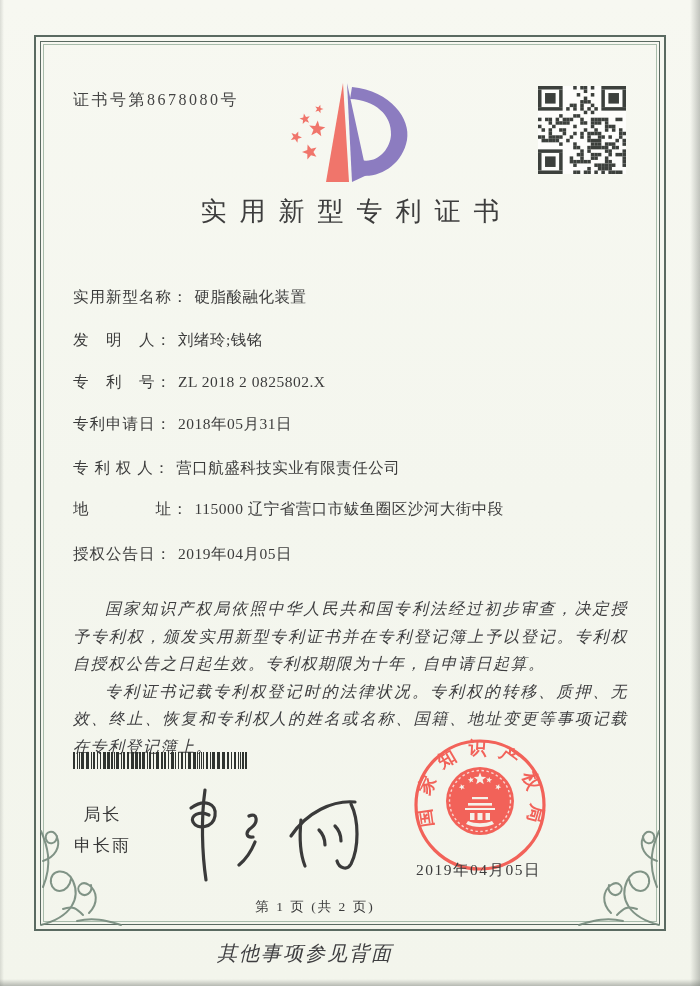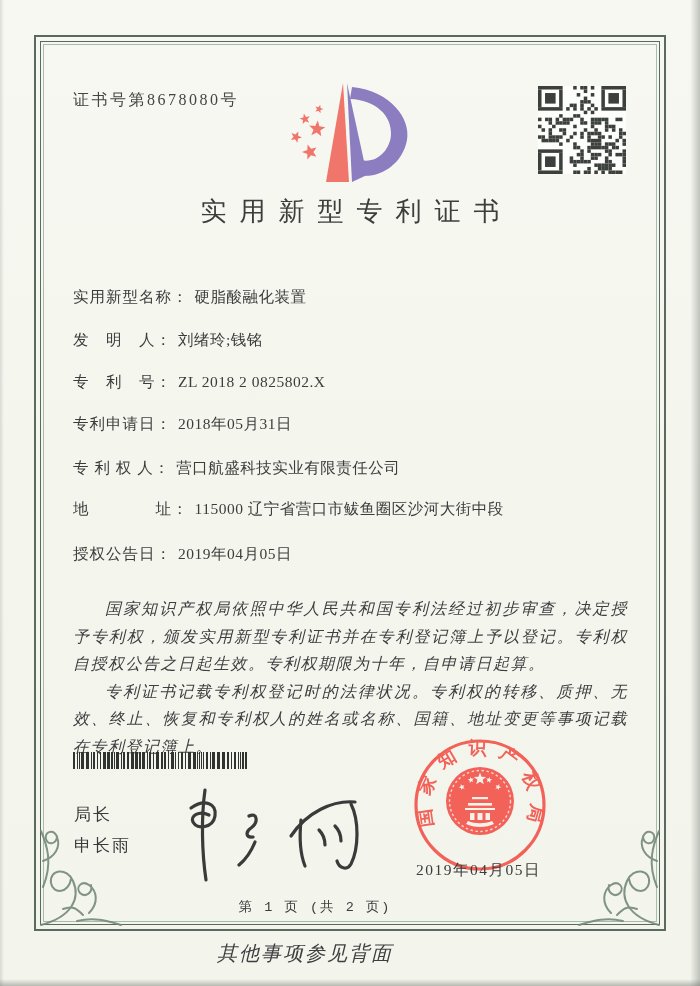--- a/index.html
+++ b/index.html
@@ -34,27 +34,27 @@
   .row .lbl{letter-spacing:1px;}
   .row .val{margin-left:6px;letter-spacing:.5px;}
   .row2{position:absolute;left:335px;font-size:15.5px;white-space:nowrap;color:#3c3c3c;}
   .body-text{position:absolute;left:73px;width:555px;top:579px;
     font-style:italic;font-size:16px;line-height:27.5px;text-align:justify;
     color:#3e3e40;letter-spacing:1.5px;margin-top:16px;}
   .body-text p{margin:0;text-indent:2em;}
   .barcode{position:absolute;left:73px;top:752px;}
   .officer{position:absolute;left:74px;top:799px;
     font-family:"Liberation Sans","DejaVu Sans",sans-serif;
-    font-size:17px;color:#3a3a3a;letter-spacing:2px;line-height:31px;}
+    font-size:17px;color:#3a3a3a;letter-spacing:2px;line-height:31px;text-align:center;}
   .signature{position:absolute;left:183px;top:768px;}
   .seal{position:absolute;left:406px;top:731px;opacity:.92;}
   .seal-date{position:absolute;left:416px;top:860px;font-size:15.5px;
     letter-spacing:1.5px;color:#3c3c3c;}
   .page-note{position:absolute;left:0;right:70px;top:898px;text-align:center;
-    font-size:13.5px;letter-spacing:2px;color:#3c3c3c;font-family:Liberation Mono, monospace;}
+    font-size:13.5px;letter-spacing:2px;color:#3c3c3c;}
   .back-note{position:absolute;left:0;right:90px;top:940px;text-align:center;
     font-style:italic;font-size:20px;letter-spacing:2px;color:#3e3e40;}
   .corner{position:absolute;bottom:57px;}
   .corner.left{left:37px;}
   .corner.right{right:37px;transform:scaleX(-1);}
 </style>
 </head>
 <body>
 
 <div class="page">

